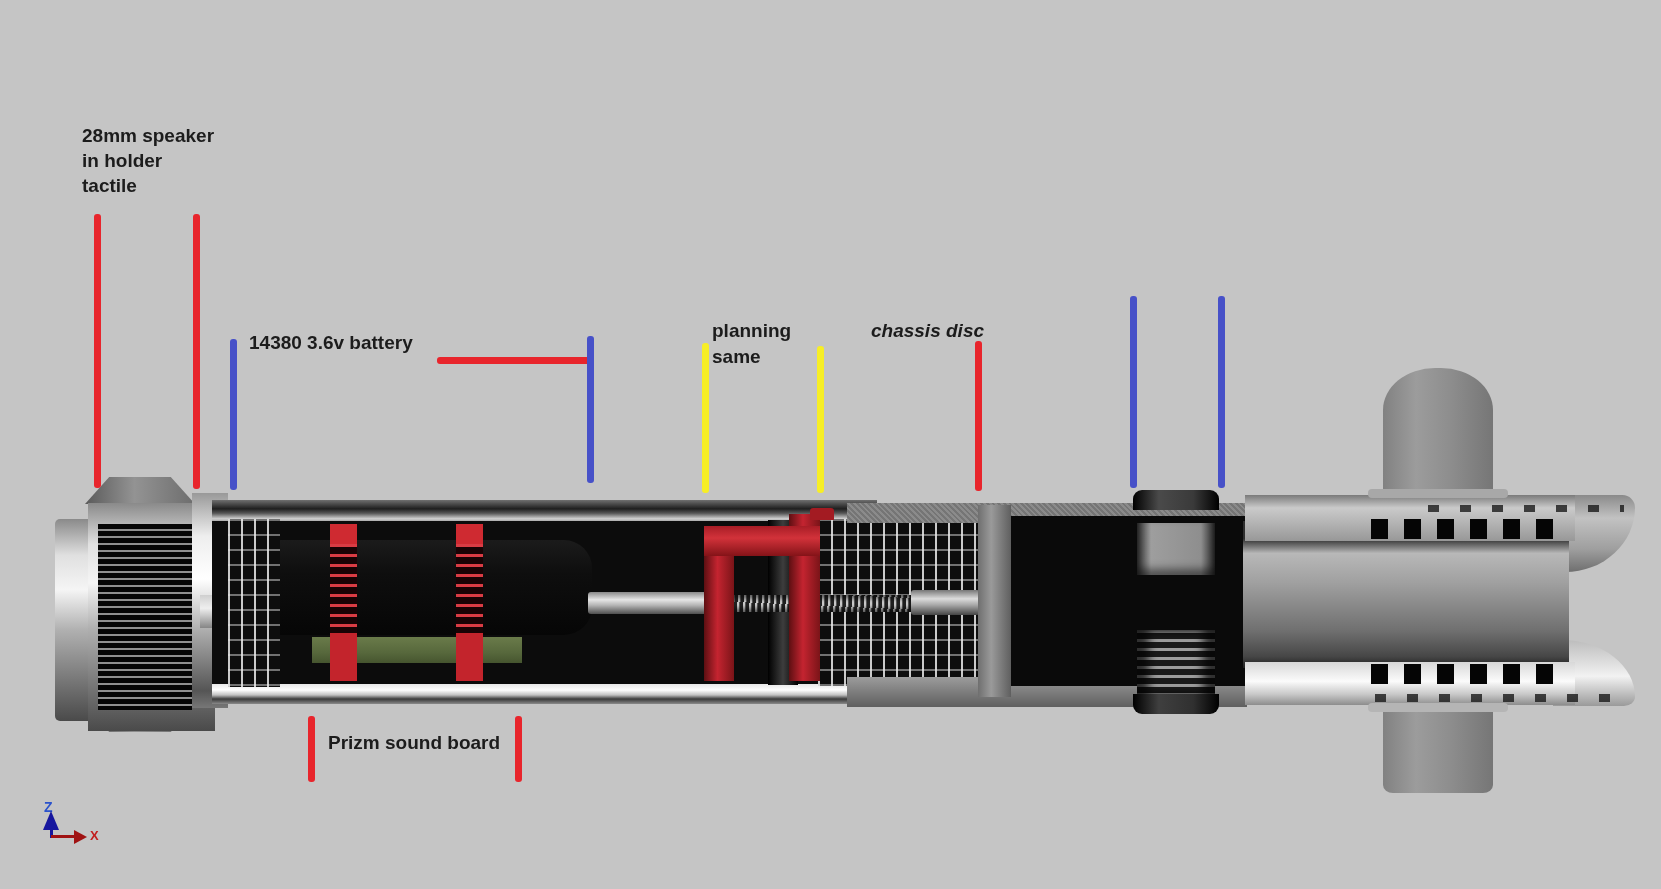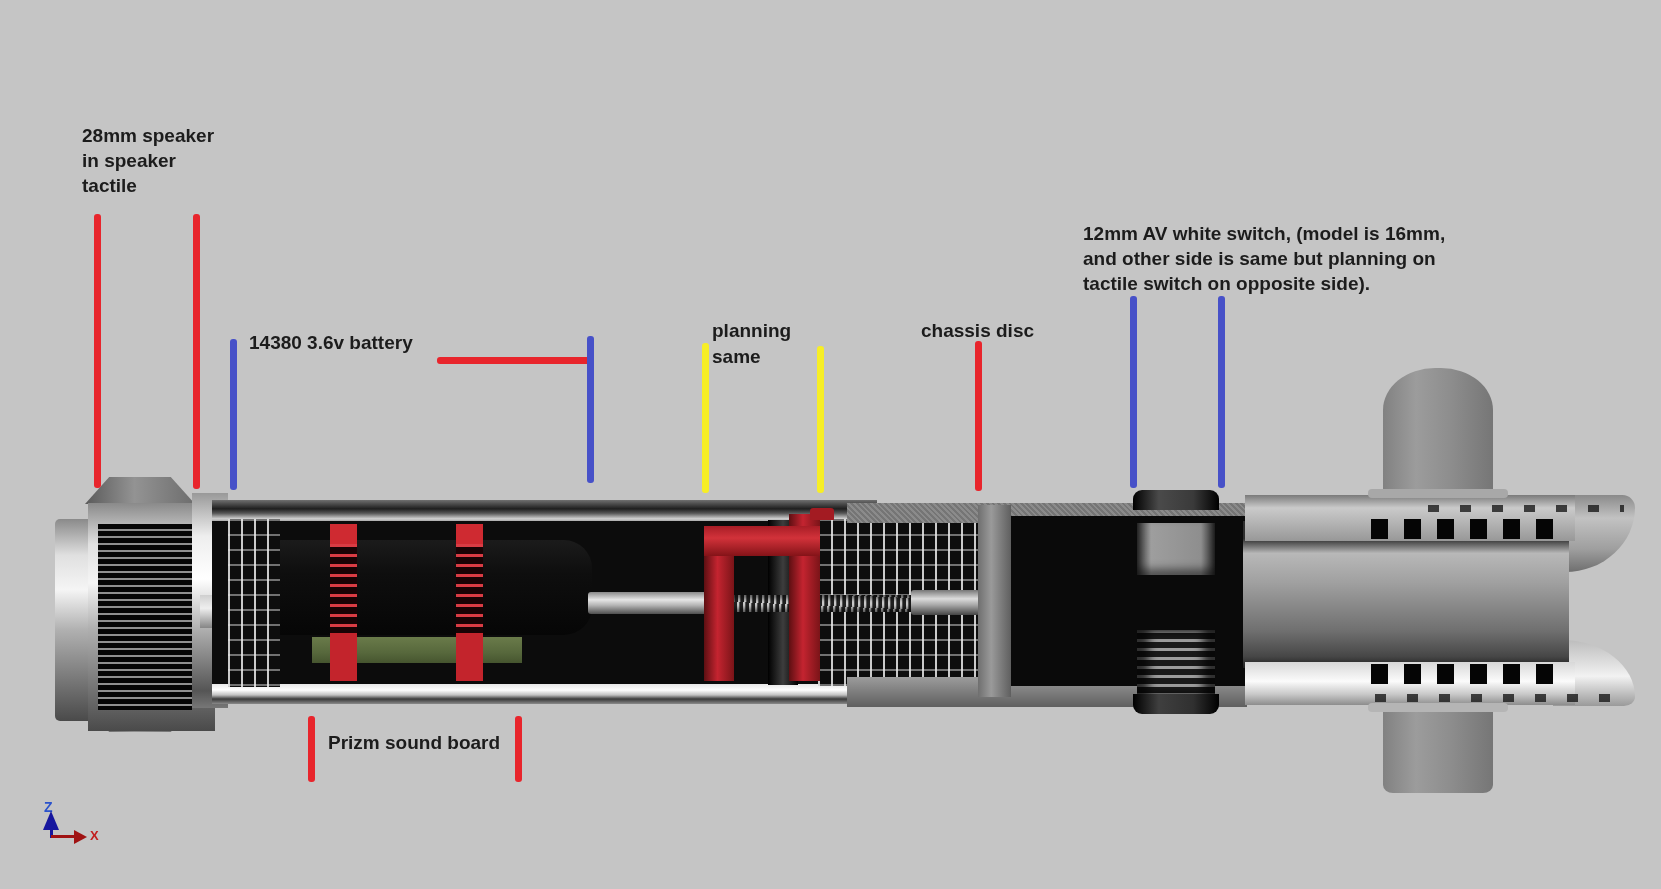--- a/index.html
+++ b/index.html
@@ -131,42 +131,37 @@
     <div class="abs vents" style="left:1371px;top:664px;width:198px;height:20px;"></div>
     <div class="abs dashes" style="left:1428px;top:505px;width:196px;height:7px;"></div>
     <div class="abs dashes" style="left:1375px;top:694px;width:240px;height:8px;"></div>
 
     <div class="abs" style="left:1368px;top:489px;width:140px;height:9px;border-radius:4px;background:#a8a8a8;"></div>
     <div class="abs" style="left:1368px;top:703px;width:140px;height:9px;border-radius:4px;background:#b5b5b5;"></div>
   </div>
 
   <div class="label" style="left:82px;top:123px;">
     <span>28mm speaker</span>
-    <span>in speaker</span>
+    <span>in holder</span>
     <span>tactile</span>
   </div>
 
   <div class="label" style="left:249px;top:330px;">
     <span>14380 3.6v battery</span>
   </div>
 
   <div class="label" style="left:712px;top:318px;line-height:26px;">
     <span>planning</span>
     <span>same</span>
   </div>
 
-  <div class="label" style="left:921px;top:318px;">
+  <div class="label" style="left:871px;top:318px;font-style:italic;">
     <span>chassis disc</span>
   </div>
 
-  <div class="label" style="left:1083px;top:221px;">
-    <span>12mm AV white switch, (model is 16mm,</span>
-    <span>and other side is same but planning on</span>
-    <span>tactile switch on opposite side).</span>
-  </div>
 
   <div class="label" style="left:328px;top:730px;">
     <span>Prizm sound board</span>
   </div>
 
   <div class="vline lred" style="left:94px;top:214px;height:274px;"></div>
   <div class="vline lred" style="left:193px;top:214px;height:275px;"></div>
 
   <div class="vline lblue" style="left:230px;top:339px;height:151px;"></div>
   <div class="hline lred" style="left:437px;top:357px;width:157px;"></div>

